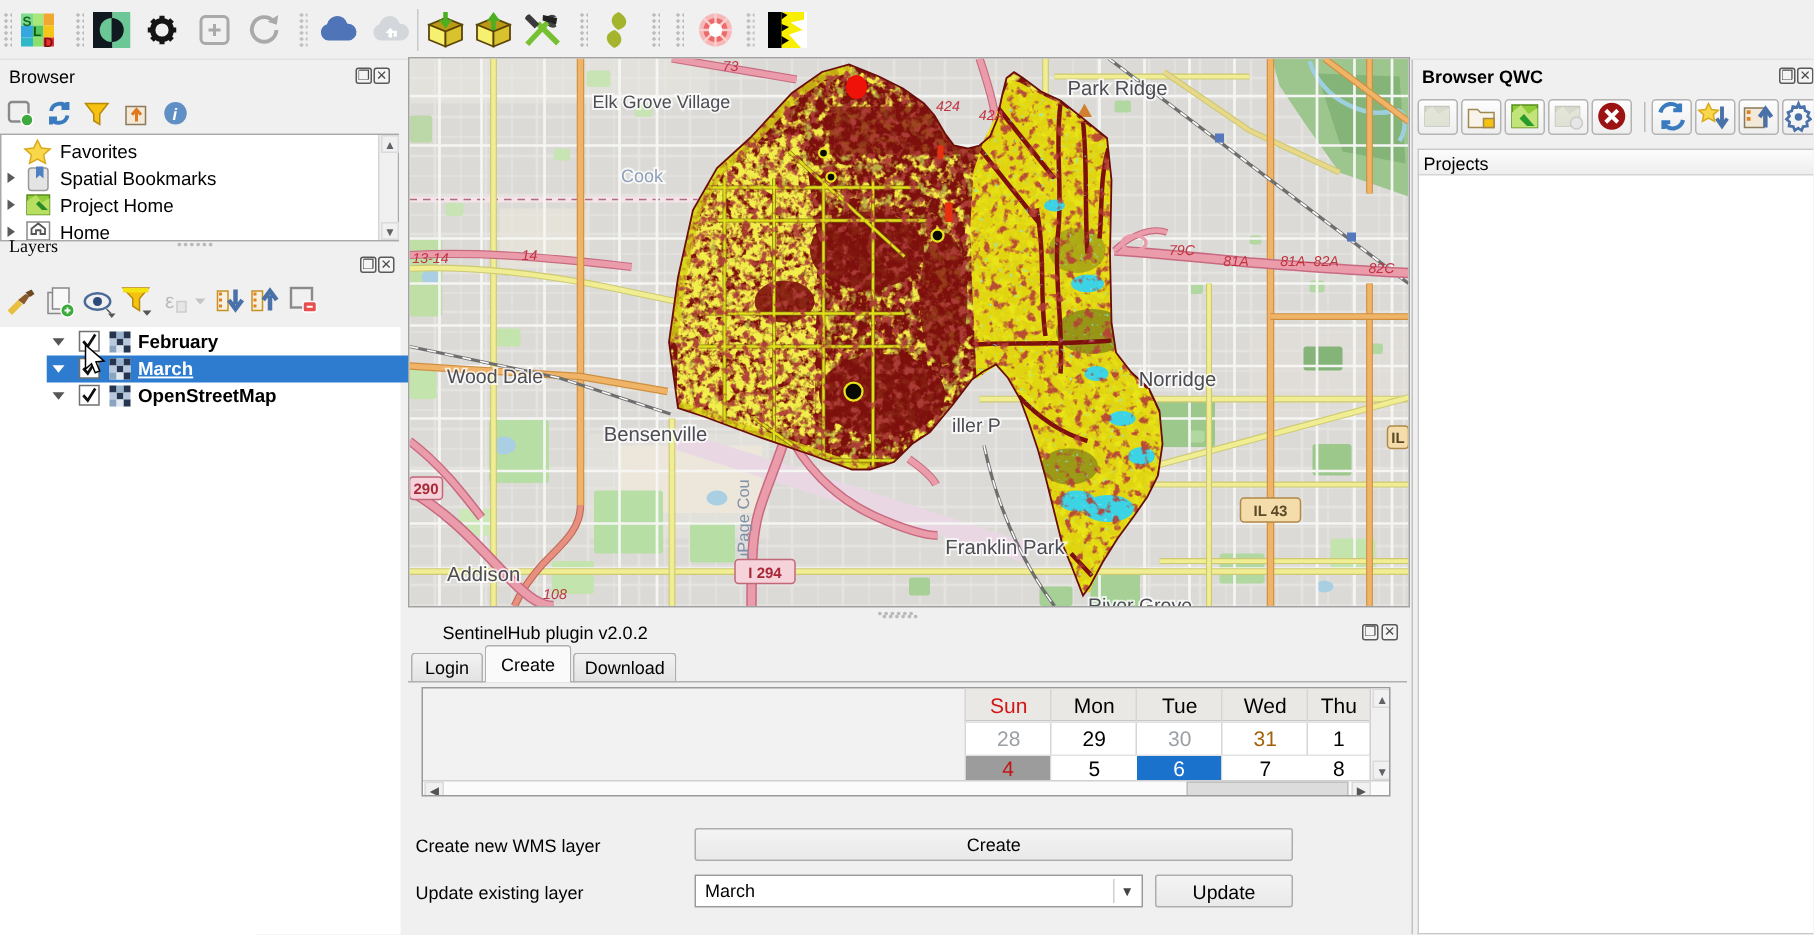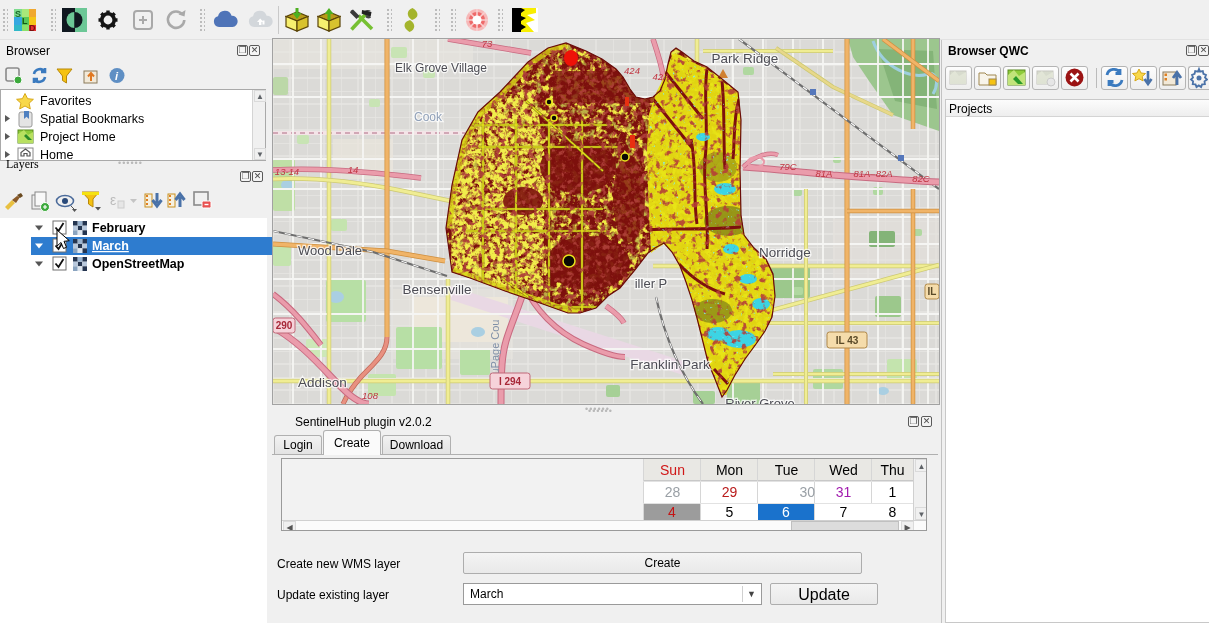--- a/index.html
+++ b/index.html
@@ -583,23 +583,23 @@
 <div class="abs" style="left:361px; top:22px; width:270px; height:1px; background:#e2e2e2;"></div>
 <div class="abs" style="left:361px; top:44px; width:270px; height:1px; background:#e2e2e2;"></div>
 
 <div class="abs" style="left:362px; top:3px; width:57px; text-align:center; font-size:14px; color:#d01616;">Sun</div>
 <div class="abs" style="left:419px; top:3px; width:57px; text-align:center; font-size:14px;">Mon</div>
 <div class="abs" style="left:476px; top:3px; width:57px; text-align:center; font-size:14px;">Tue</div>
 <div class="abs" style="left:533px; top:3px; width:57px; text-align:center; font-size:14px;">Wed</div>
 <div class="abs" style="left:590px; top:3px; width:41px; text-align:center; font-size:14px;">Thu</div>
 
 <div class="abs" style="left:362px; top:25px; width:57px; text-align:center; font-size:14px; color:#9aa0a6;">28</div>
-<div class="abs" style="left:419px; top:25px; width:57px; text-align:center; font-size:14px; color:#b91c1c;">29</div>
-<div class="abs" style="left:476px; top:25px; width:57px; text-align:right; font-size:14px; color:#9aa0a6;">30</div>
-<div class="abs" style="left:533px; top:25px; width:57px; text-align:center; font-size:14px; color:#a21caf;">31</div>
+<div class="abs" style="left:419px; top:25px; width:57px; text-align:center; font-size:14px; color:#000000;">29</div>
+<div class="abs" style="left:476px; top:25px; width:57px; text-align:center; font-size:14px; color:#9aa0a6;">30</div>
+<div class="abs" style="left:533px; top:25px; width:57px; text-align:center; font-size:14px; color:#a16207;">31</div>
 <div class="abs" style="left:590px; top:25px; width:41px; text-align:center; font-size:14px;">1</div>
 
 <div class="abs" style="left:362px; top:45px; width:56px; height:16px; background:#9c9c9c; text-align:center; font-size:14px; color:#c41414;">4</div>
 <div class="abs" style="left:419px; top:45px; width:57px; height:16px; background:#fff; text-align:center; font-size:14px;">5</div>
 <div class="abs" style="left:476px; top:45px; width:56px; height:16px; background:#1a72cc; text-align:center; font-size:14px; color:#fff;">6</div>
 <div class="abs" style="left:533px; top:45px; width:57px; height:16px; background:#fff; text-align:center; font-size:14px;">7</div>
 <div class="abs" style="left:590px; top:45px; width:41px; height:16px; background:#fff; text-align:center; font-size:14px;">8</div>
 
 <div class="abs" style="left:631px; top:0; width:14px; height:61px; background:#f0f0f0; border-left:1px solid #d0d0d0;">
   <div class="sarr" style="top:0; width:13px; height:13px; line-height:13px;">▲</div>
@@ -613,15 +613,15 @@
 </div>
 </div>
 
 <div class="abs" style="left:277px; top:557px; font-size:12px;">Create new WMS layer</div>
 <div class="abs btn" style="left:463px; top:552px; width:399px; height:22px; line-height:21px; font-size:12px;">Create</div>
 <div class="abs" style="left:277px; top:588px; font-size:12px;">Update existing layer</div>
 <div class="abs" style="left:463px; top:583px; width:299px; height:22px; border:1px solid #9a9a9a; background:#fff; font-size:12px; line-height:20px; padding-left:6px;">March
   <span style="position:absolute; right:5px; top:0; color:#444; font-size:9px;">▼</span>
   <span style="position:absolute; right:18px; top:2px; width:1px; height:16px; background:#d0d0d0;"></span>
 </div>
-<div class="abs btn" style="left:770px; top:583px; width:108px; height:22px; line-height:21px; font-size:16px;">Update</div>
+<div class="abs btn" style="left:770px; top:583px; width:92px; height:22px; line-height:21px; font-size:13px;">Update</div>
 
 </div>
 
 </body></html>

